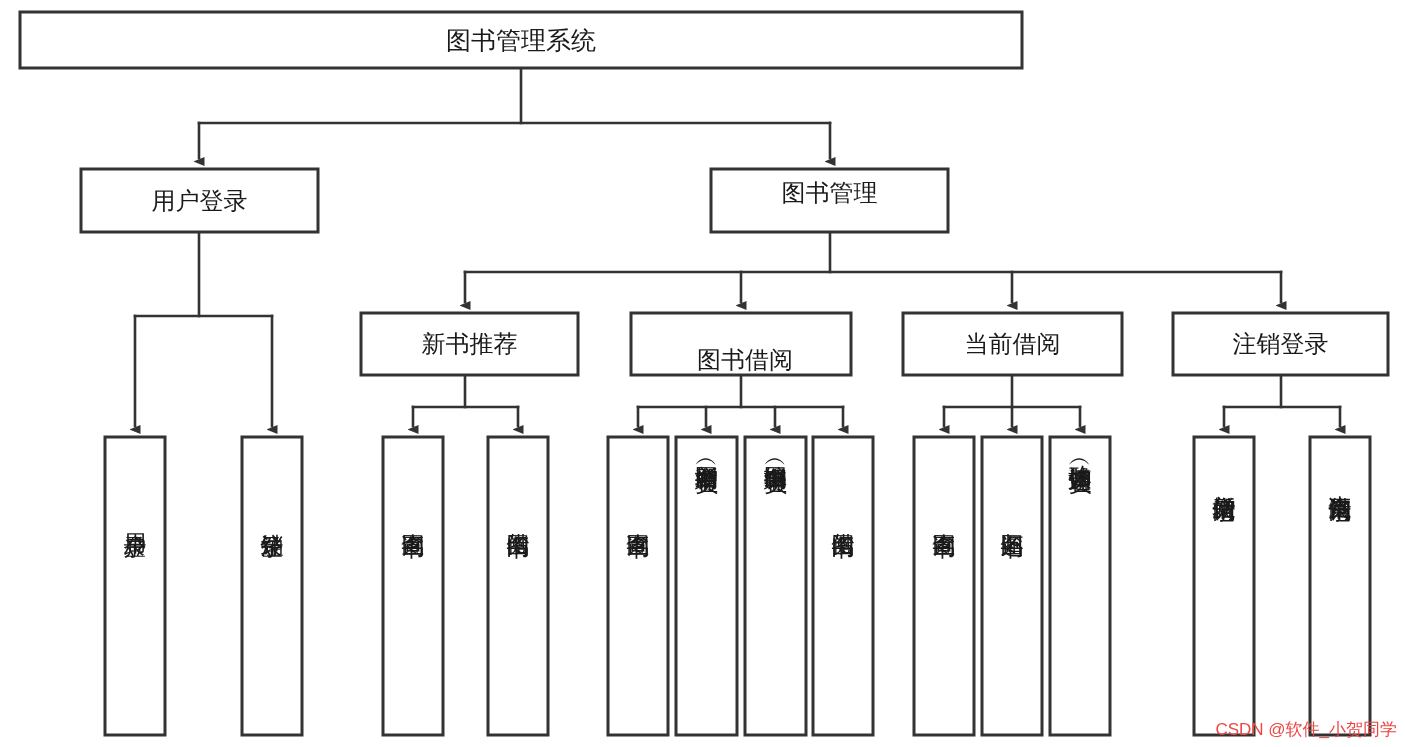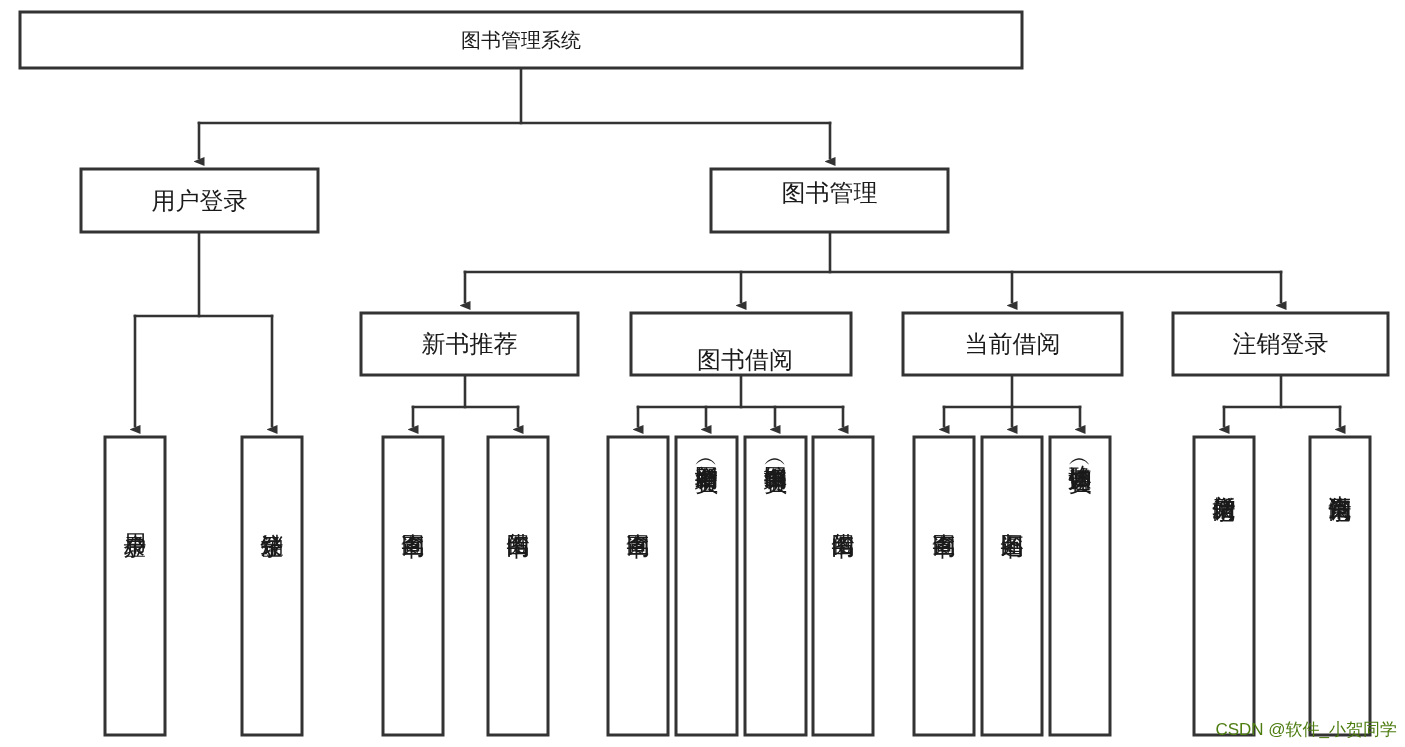--- a/index.html
+++ b/index.html
@@ -11,21 +11,21 @@
   .arw{fill:#333333;}
   .vwrap{position:absolute;display:flex;align-items:flex-start;justify-content:center;
          pointer-events:none;}
   .vtxt{writing-mode:vertical-rl;text-orientation:upright;white-space:nowrap;
         font-family:"Liberation Sans","DejaVu Sans",sans-serif;font-size:23px;
         line-height:1;color:#1a1a1a;letter-spacing:1px;}
   .hwrap{position:absolute;display:flex;align-items:center;justify-content:center;
          pointer-events:none;}
   .htxt{font-family:"Liberation Sans","DejaVu Sans",sans-serif;font-size:24px;color:#1a1a1a;
         white-space:nowrap;}
-  #watermark{position:absolute;right:8px;bottom:6px;font-size:17px;color:#4d7c0f;
+  #watermark{position:absolute;right:8px;bottom:6px;font-size:17px;color:#ef4444;
              font-family:"Liberation Sans","DejaVu Sans",sans-serif;white-space:nowrap;}
 </style>
 </head>
 <body>
 
 <div id="stage">
 
   <svg id="tree" viewBox="0 0 1405 747">
     <defs>
       <marker id="arrowhead" markerWidth="9" markerHeight="11" refX="1" refY="5.5" orient="auto" markerUnits="userSpaceOnUse">
@@ -110,21 +110,21 @@
 
     <rect class="bx" x="914" y="437" width="60" height="298"></rect>
     <rect class="bx" x="982" y="437" width="60" height="298"></rect>
     <rect class="bx" x="1050" y="437" width="60" height="298"></rect>
 
     <rect class="bx" x="1194" y="437" width="60" height="298"></rect>
     <rect class="bx" x="1310" y="437" width="60" height="298"></rect>
   </svg>
 
   <div class="hwrap" style="left:20px;top:12px;width:1002px;height:56px;">
-    <span class="htxt" style="font-size:20px;">图书管理系统</span>
+    <span class="htxt" style="font-size:25px;">图书管理系统</span>
   </div>
   <div class="hwrap" style="left:81px;top:169px;width:237px;height:63px;">
     <span class="htxt">用户登录</span>
   </div>
   <div class="hwrap" style="left:711px;top:161px;width:237px;height:63px;">
     <span class="htxt">图书管理</span>
   </div>
   <div class="hwrap" style="left:361px;top:313px;width:217px;height:62px;border-radius:26px;">
     <span class="htxt">新书推荐</span>
   </div>

